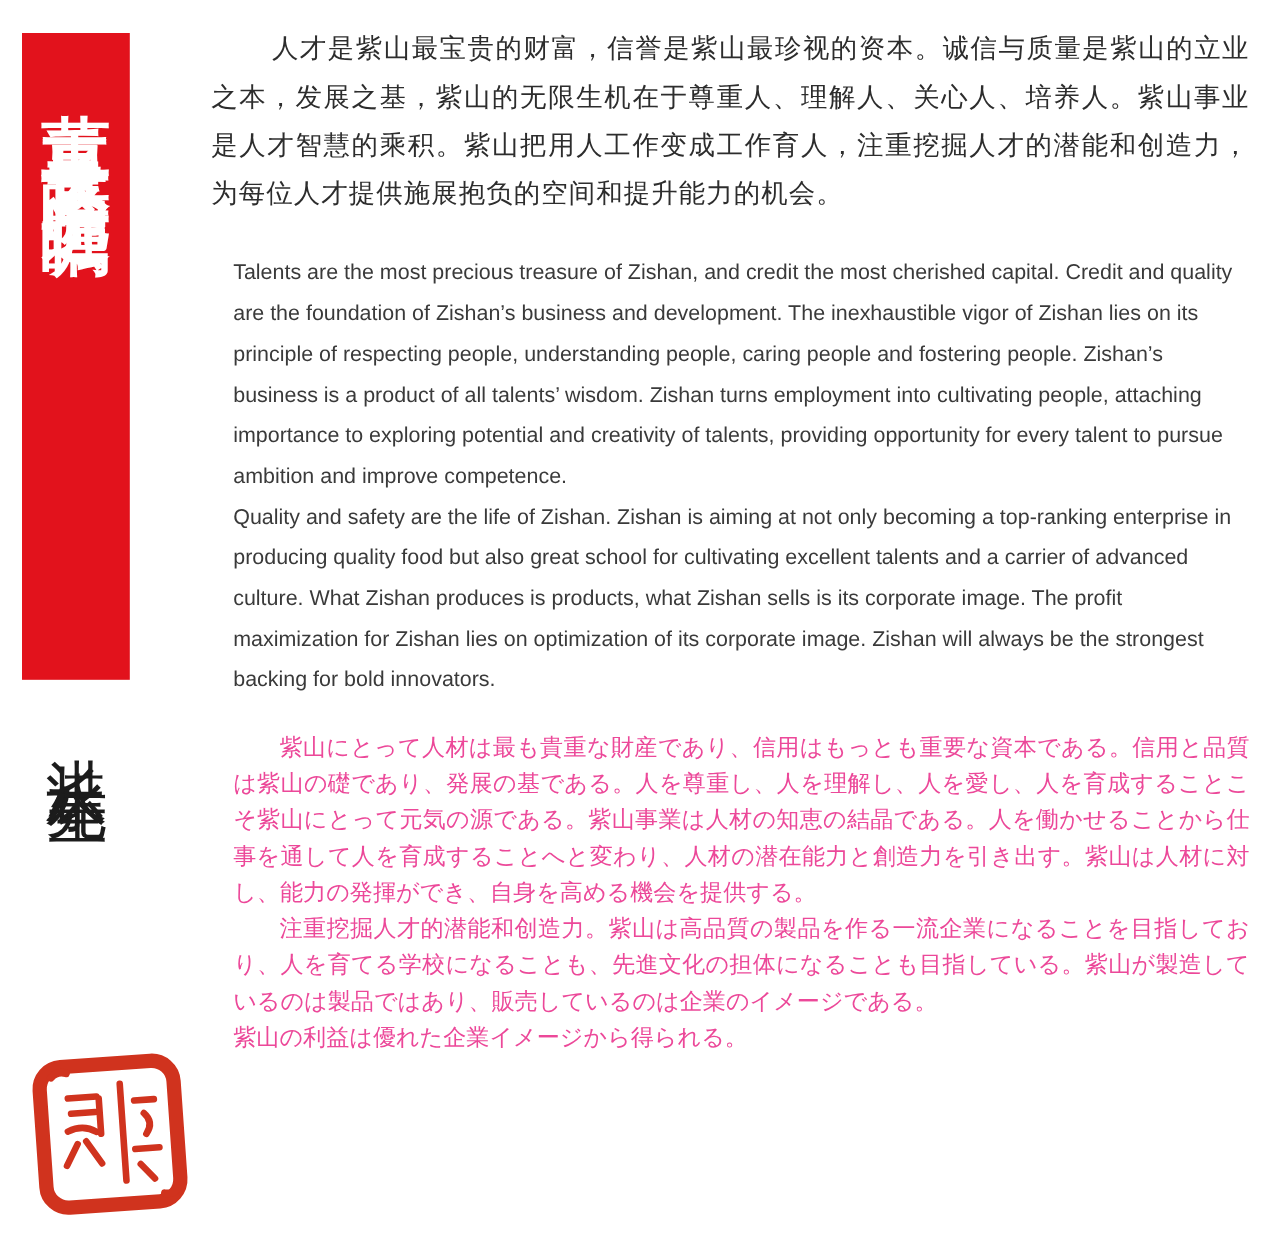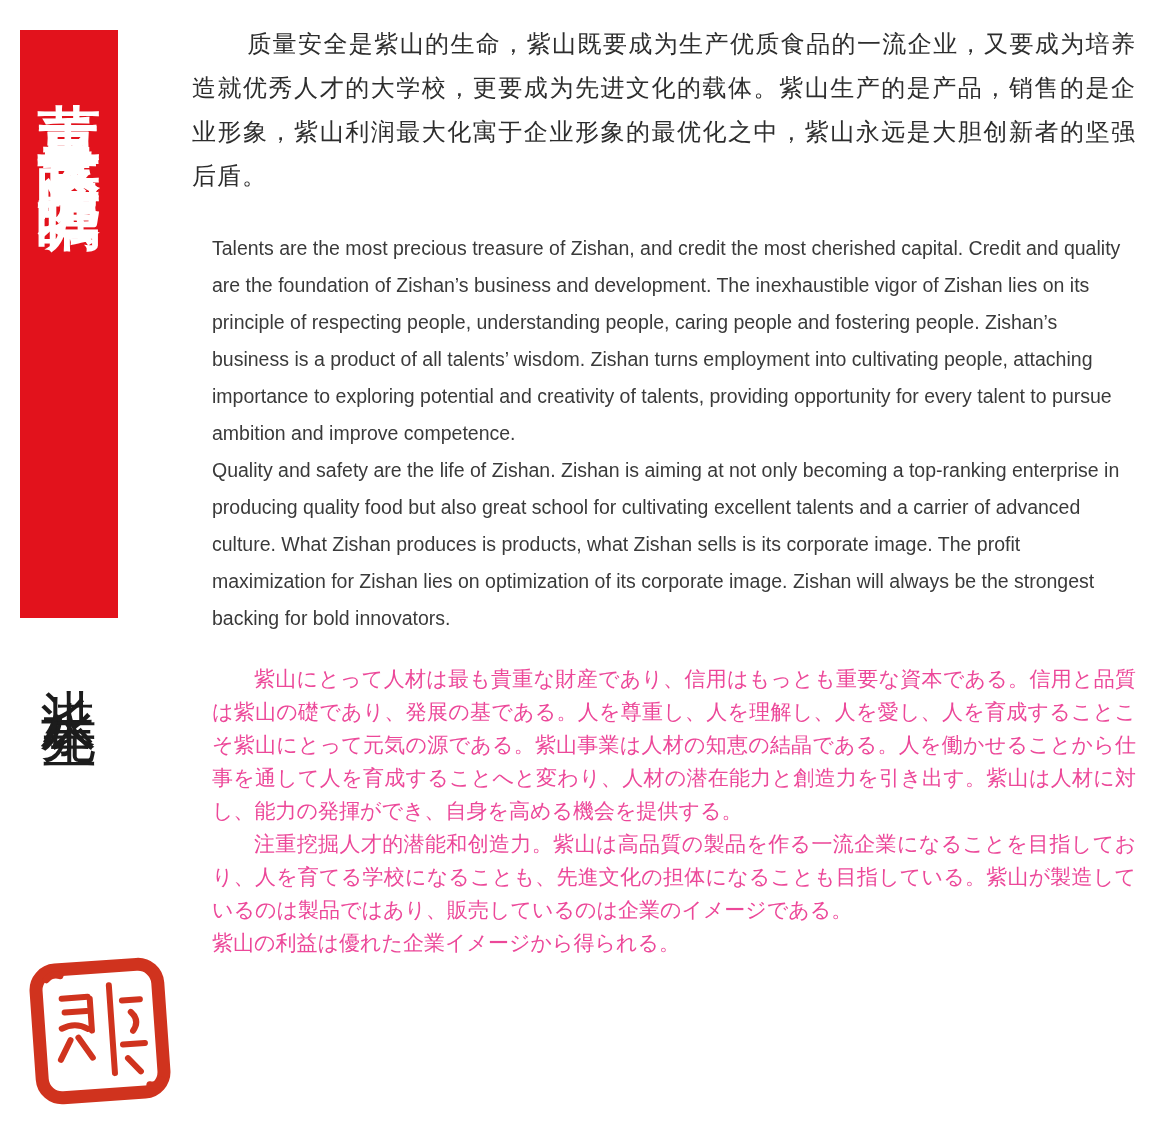--- a/index.html
+++ b/index.html
@@ -127,21 +127,21 @@
           <path d="M96 94 h22"></path>
           <path d="M100 108 l12 14"></path>
         </g>
       </g>
     </svg>
   </div>
 
   <main class="content">
 
     <section class="cn">
-      <p class="indent">质量安全是紫山的生命，紫山既要成为生产优质食品的一流企业，又要成为培养造就优秀人才的大学校，更要成为先进文化的载体。紫山生产的是产品，销售的是企业形象，紫山利润最大化寓于企业形象的最优化之中，紫山永远是大胆创新者的坚强后盾。</p>
+      <p class="indent">人才是紫山最宝贵的财富，信誉是紫山最珍视的资本。诚信与质量是紫山的立业之本，发展之基，紫山的无限生机在于尊重人、理解人、关心人、培养人。紫山事业是人才智慧的乘积。紫山把用人工作变成工作育人，注重挖掘人才的潜能和创造力，为每位人才提供施展抱负的空间和提升能力的机会。</p>
     </section>
 
     <section class="en">
       <p>Talents are the most precious treasure of Zishan, and credit the most cherished capital. Credit and quality are the foundation of Zishan’s business and development. The inexhaustible vigor of Zishan lies on its principle of respecting people, understanding people, caring people and fostering people. Zishan’s business is a product of all talents’ wisdom. Zishan turns employment into cultivating people, attaching importance to exploring potential and creativity of talents, providing opportunity for every talent to pursue ambition and improve competence.</p>
       <p>Quality and safety are the life of Zishan. Zishan is aiming at not only becoming a top-ranking enterprise in producing quality food but also great school for cultivating excellent talents and a carrier of advanced culture. What Zishan produces is products, what Zishan sells is its corporate image. The profit maximization for Zishan lies on optimization of its corporate image. Zishan will always be the strongest backing for bold innovators.</p>
     </section>
 
     <section class="jp">
       <p class="indent">紫山にとって人材は最も貴重な財産であり、信用はもっとも重要な資本である。信用と品質は紫山の礎であり、発展の基である。人を尊重し、人を理解し、人を愛し、人を育成することこそ紫山にとって元気の源である。紫山事業は人材の知恵の結晶である。人を働かせることから仕事を通して人を育成することへと変わり、人材の潜在能力と創造力を引き出す。紫山は人材に対し、能力の発揮ができ、自身を高める機会を提供する。</p>
       <p class="indent">注重挖掘人才的潜能和创造力。紫山は高品質の製品を作る一流企業になることを目指しており、人を育てる学校になることも、先進文化の担体になることも目指している。紫山が製造しているのは製品ではあり、販売しているのは企業のイメージである。</p>

